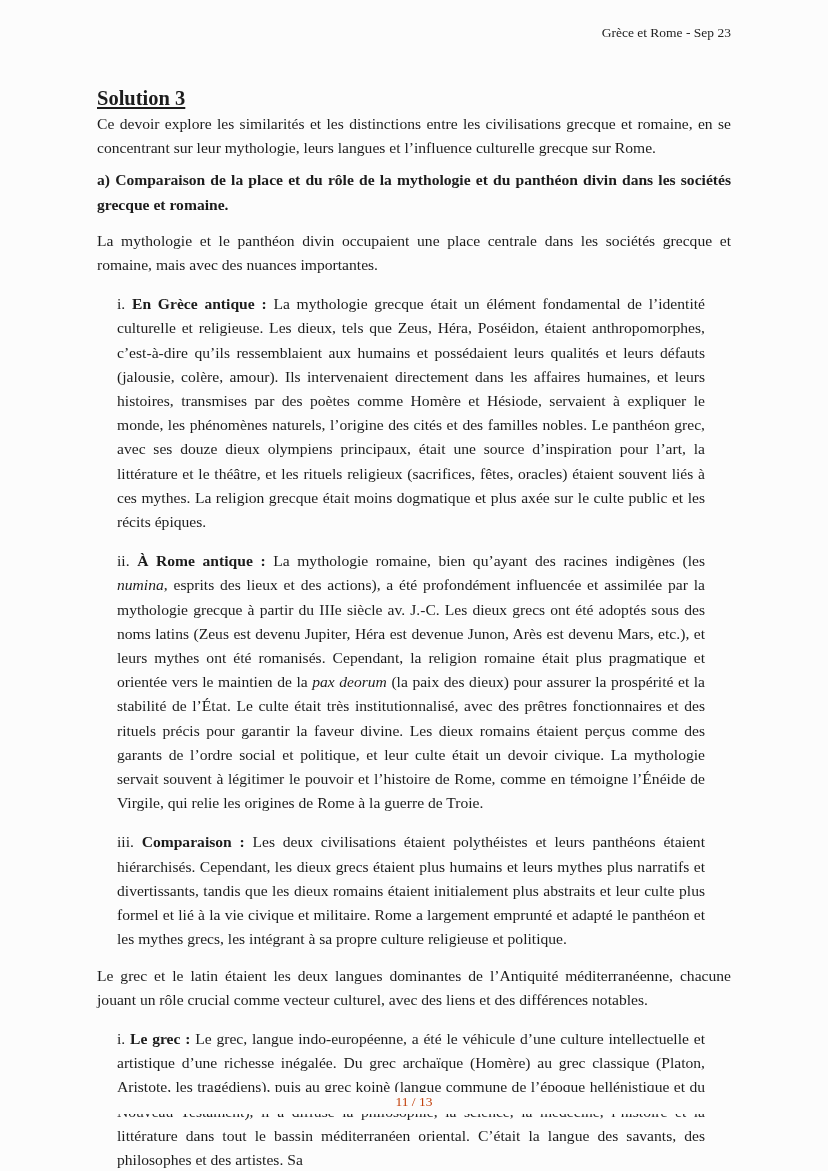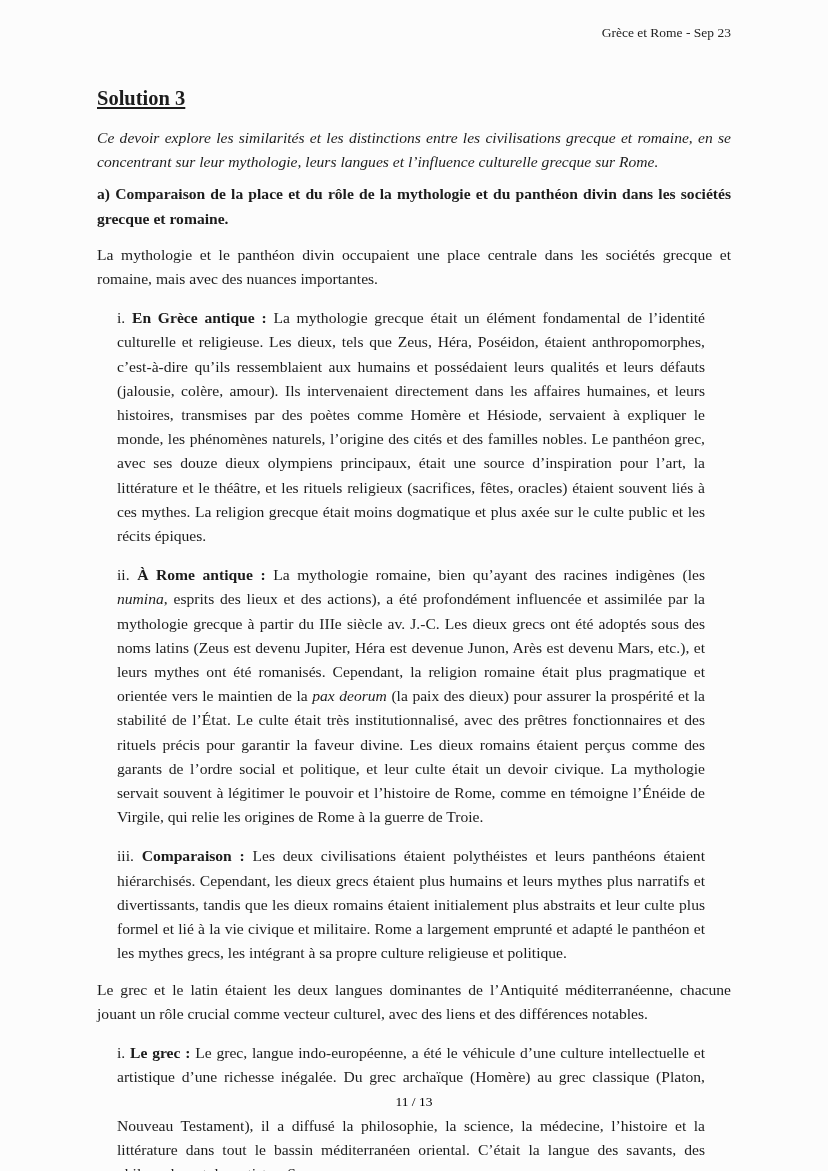--- a/index.html
+++ b/index.html
@@ -35,22 +35,20 @@
     line-height: 28px;
     text-decoration: underline;
   }
   .para {
     font-size: 15.6px;
     line-height: 24.2px;
     text-align: justify;
     margin: 0;
   }
   .intro {
-    margin-top: 14px;
-    font-style: italic;
   }
   .heading {
     font-weight: bold;
     margin-top: 8px;
   }
   .mt-lg {
     margin-top: 16px;
   }
   .lead {
     margin-top: 12px;
@@ -58,21 +56,21 @@
   .item {
     margin: 15px 26px 0 20px;
   }
   .footer {
     position: absolute;
     left: 0;
     top: 1092px;
     width: 828px;
     text-align: center;
     font-size: 13.5px;
-    color: #000000;
+    color: #c2410c;
     background: #fcfcfc;
     padding: 2px 0 4px 0;
   }
 </style>
 </head>
 <body>
 
 <div class="page">
   <div class="header">
     <span>Grèce et Rome - Sep 23</span>

